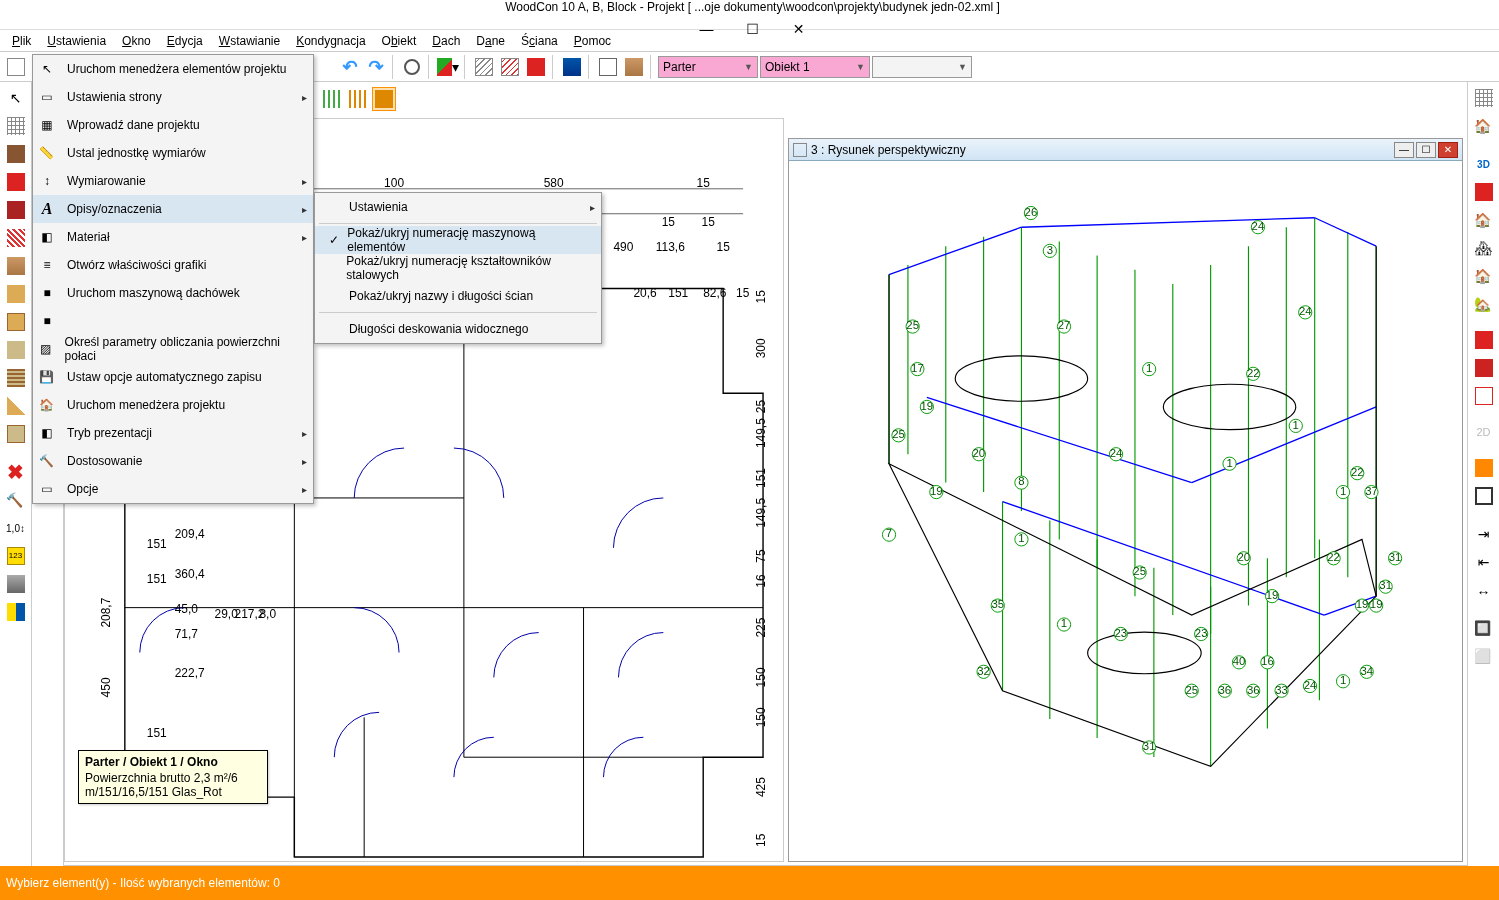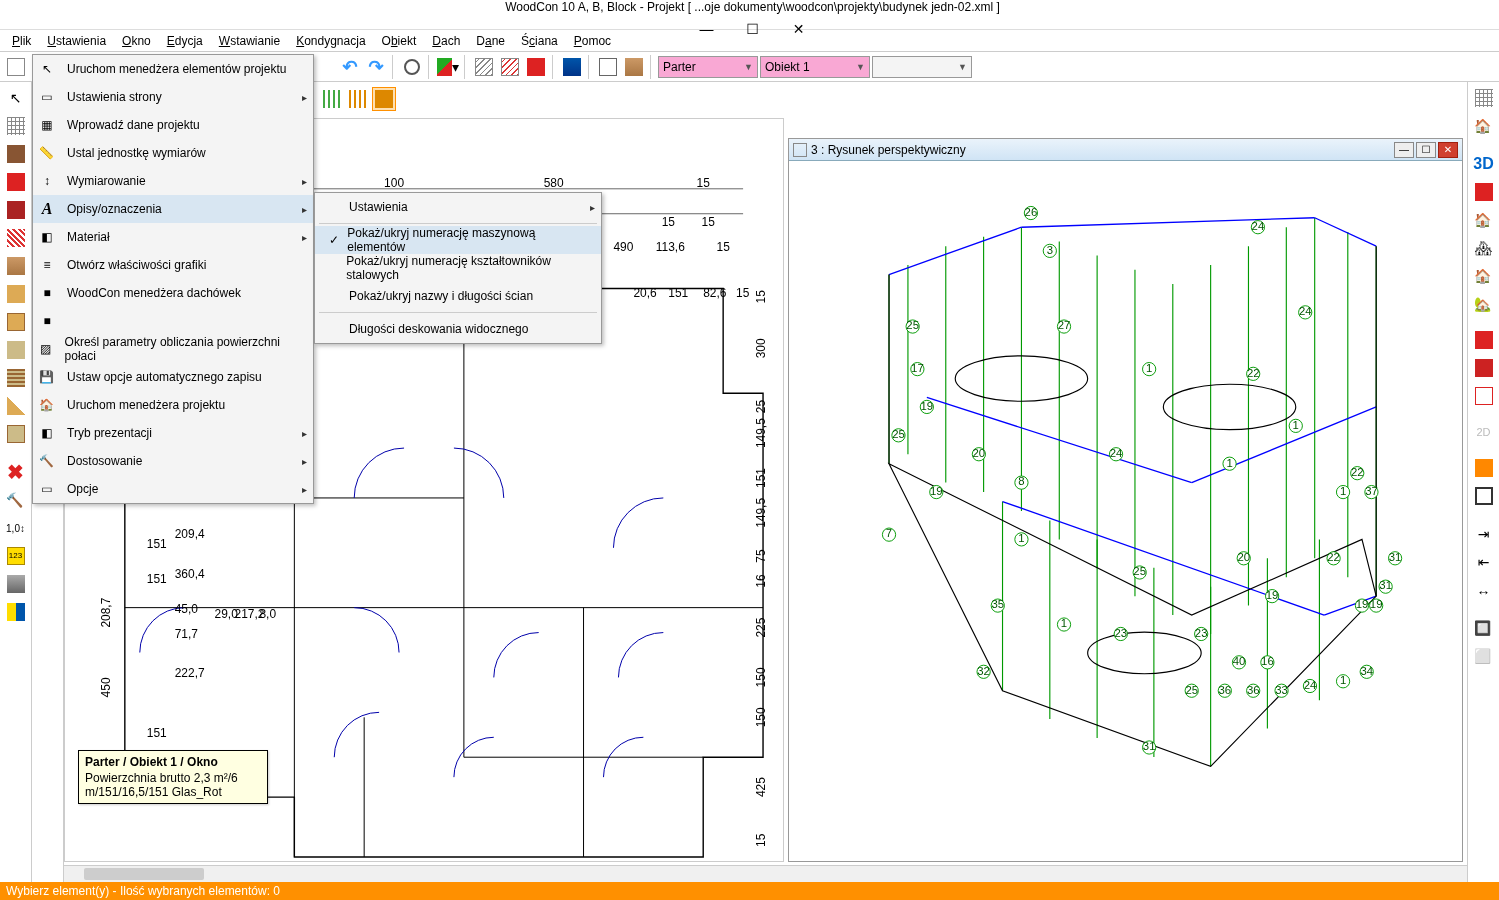--- a/index.html
+++ b/index.html
@@ -60,21 +60,21 @@
 
 
 .tooltip-box { position:absolute; left:78px; top:750px; width:190px; background:#ffffe1; border:1px solid #000; padding:4px 6px; font-size:11px; z-index:50; box-shadow:1px 1px 2px rgba(0,0,0,.2); }
 .tooltip-box .tt-title { font-weight:bold; margin-bottom:2px; }
 
 
 .hscroll { position:absolute; left:0; right:0; bottom:0; height:17px; background:#f0f0f0; border-top:1px solid #ccc; }
 .hscroll .thumb { position:absolute; left:20px; width:120px; top:2px; bottom:2px; background:#cdcdcd; border-radius:2px; }
 
 
-.statusbar { position:absolute; left:0; right:0; bottom:0; height:18px; background:#ff9000; color:#fff; display:flex; align-items:center; padding:0 6px; font-size:11px; }
+.statusbar { position:absolute; left:0; right:0; bottom:0; height:34px; background:#ff9000; color:#fff; display:flex; align-items:center; padding:0 6px; font-size:11px; }
 .statusbar .center { position:absolute; left:50%; transform:translateX(-50%); }
 
 
 .ic { width:18px; height:18px; display:inline-block; }
 .ic-doc{background:#fff;border:1px solid #888;}
 .ic-cursor{background:linear-gradient(135deg,#fff,#fff);border:1px solid #666;}
 .ic-grid{background:repeating-linear-gradient(#888 0 1px,transparent 1px 4px),repeating-linear-gradient(90deg,#888 0 1px,transparent 1px 4px);}
 .ic-red{background:#d22;}
 .ic-orange{background:#f80;}
 .ic-brown{background:#853;}
@@ -83,21 +83,21 @@
 .ic-undo{color:#39f;font-size:18px;font-weight:bold;}
 .ic-redo{color:#39f;font-size:18px;font-weight:bold;}
 .ic-target{border:2px solid #555;border-radius:50%;width:16px;height:16px;}
 .ic-a{font-weight:bold;font-style:italic;font-family:serif;font-size:16px;}
 .ic-lines{background:repeating-linear-gradient(90deg,#d22 0 2px,transparent 2px 5px);}
 .ic-wood{background:linear-gradient(#c96,#a74);}
 .ic-x{color:#d22;font-size:20px;font-weight:bold;}
 .ic-num{background:#fd0;border:1px solid #a80;font-size:8px;text-align:center;line-height:16px;}
 .ic-steel{background:linear-gradient(#aaa,#666);}
 .ic-yb{background:linear-gradient(90deg,#fd0 50%,#05a 50%);}
-.ic-3d{font-size:16px;font-weight:bold;color:#06c;}
+.ic-3d{font-size:10px;font-weight:bold;color:#06c;}
 
 
 .plan-svg { position:absolute; inset:0; }
 
 </style>
 </head>
 <body>
 
 <div class="titlebar">
   <div class="app-icon"></div>
@@ -620,21 +620,21 @@
     <div class="dd-item has-sub">
       <div class="dd-icon">◧</div>
       <span>Materiał</span>
     </div>
     <div class="dd-item">
       <div class="dd-icon">≡</div>
       <span>Otwórz właściwości grafiki</span>
     </div>
     <div class="dd-item">
       <div class="dd-icon">■</div>
-      <span>WoodCon menedżera dachówek</span>
+      <span>Uruchom maszynową dachówek</span>
     </div>
     <div class="dd-item">
       <div class="dd-icon">■</div>
     </div>
     <div class="dd-item">
       <div class="dd-icon">▨</div>
       <span>Określ parametry obliczania powierzchni połaci</span>
     </div>
     <div class="dd-item">
       <div class="dd-icon">💾</div>

